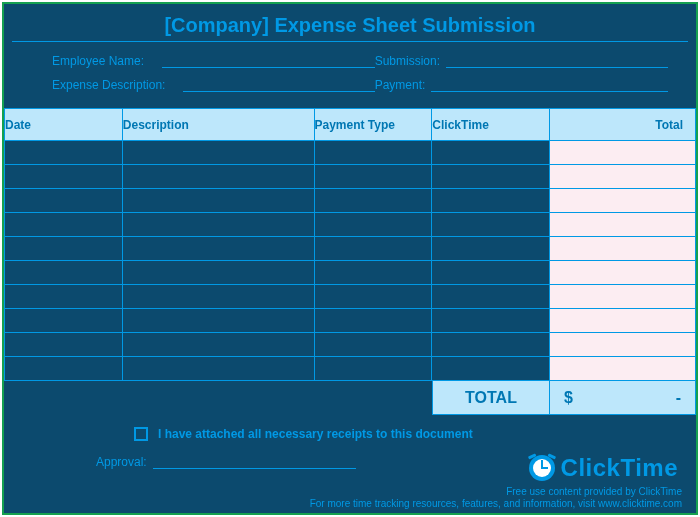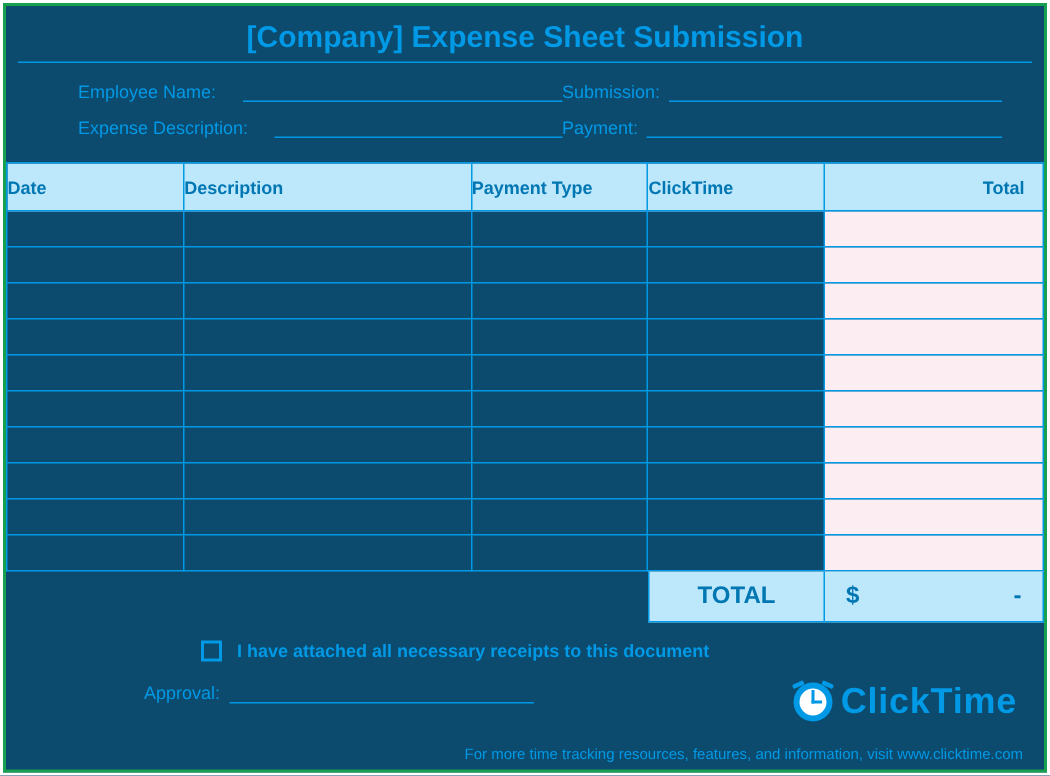--- a/index.html
+++ b/index.html
@@ -305,15 +305,16 @@
       <circle cx="15" cy="15" r="13" fill="#0099e5"></circle>
       <circle cx="15" cy="15" r="9" fill="#fff"></circle>
       <rect x="14" y="7" width="2" height="9" fill="#0099e5"></rect>
       <rect x="14" y="14" width="7" height="2" fill="#0099e5"></rect>
       <rect x="1" y="2" width="8" height="3" rx="1" fill="#0099e5" transform="rotate(-24 5 3)"></rect>
       <rect x="21" y="2" width="8" height="3" rx="1" fill="#0099e5" transform="rotate(24 25 3)"></rect>
     </svg>
     <span>ClickTime</span>
   </div>
 
+  <div class="credit1">Free use content provided by ClickTime</div>
   <div class="credit2">For more time tracking resources, features, and information, visit www.clicktime.com</div>
 
 </div>
 
 </body></html>

